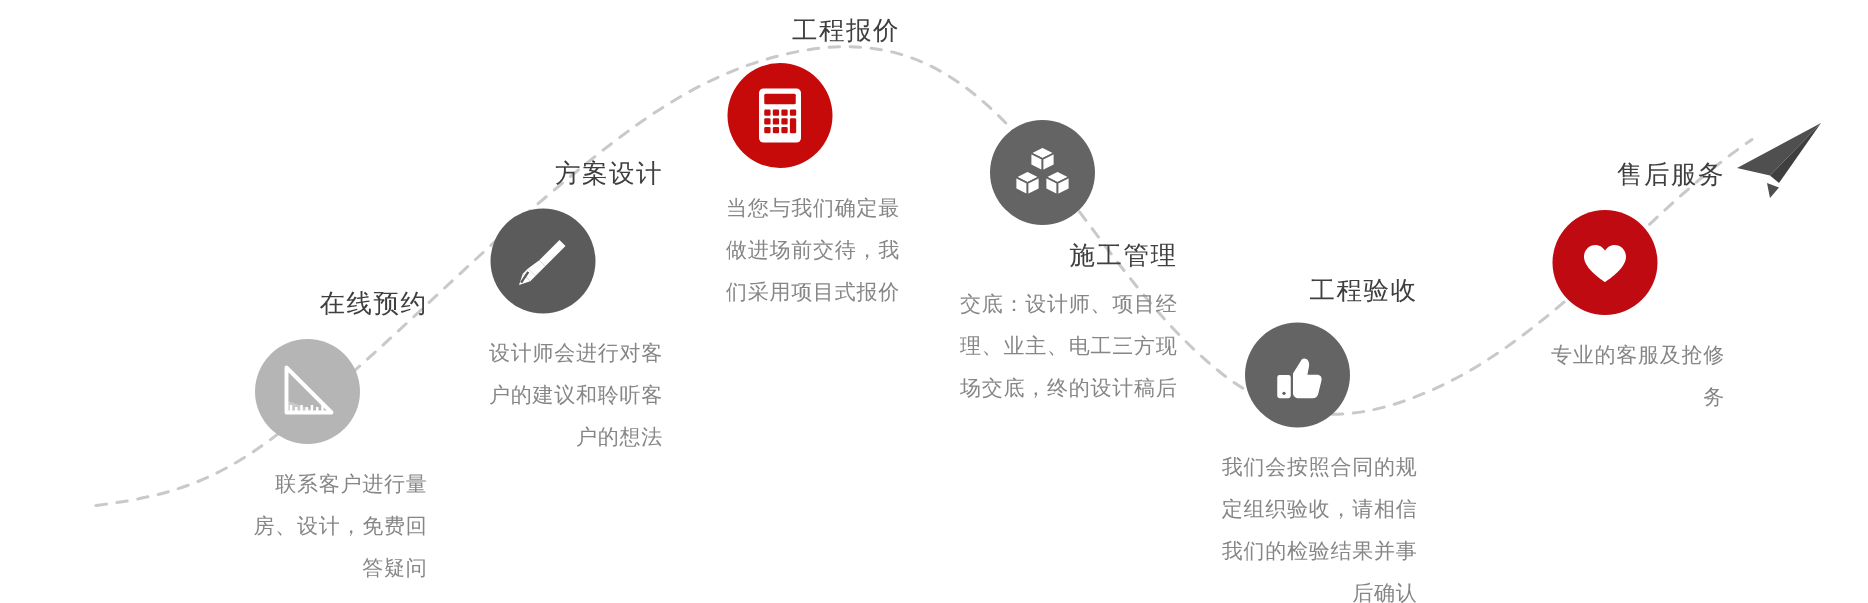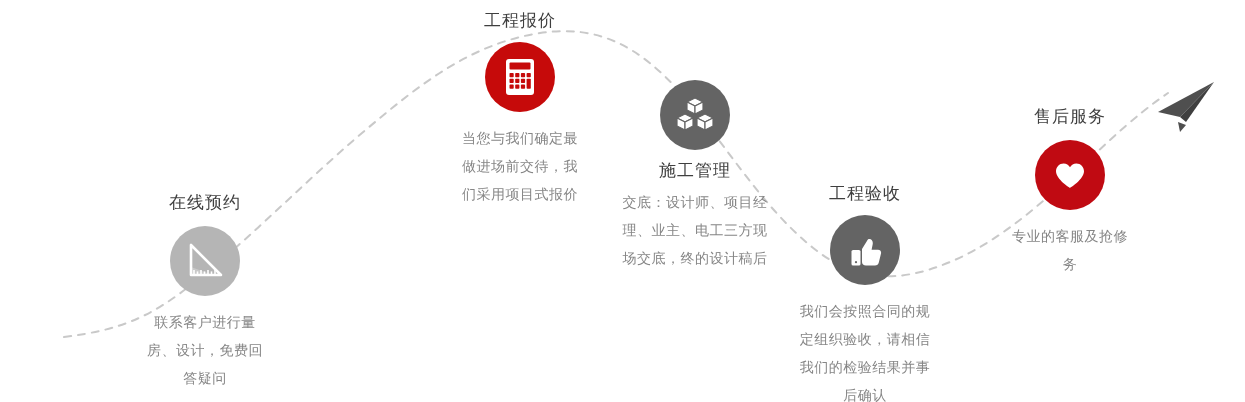--- a/index.html
+++ b/index.html
@@ -21,21 +21,21 @@
     position: absolute;
     left: 0;
     top: 0;
     width: 1245px;
     height: 402px;
     pointer-events: none;
   }
   .step {
     position: absolute;
     width: 160px;
-    text-align: center;
+    text-align: right;
   }
   .step-icon {
     width: 70px;
     height: 70px;
     border-radius: 50%;
     margin: 0 auto;
     display: flex;
     align-items: center;
     justify-content: center;
   }
@@ -102,20 +102,39 @@
       </svg>
     </div>
     <div class="gap-t12"></div>
     <div class="step-desc">
       <div>联系客户进行量</div>
       <div>房、设计，免费回</div>
       <div>答疑问</div>
     </div>
   </div>
 
+  <div class="step" style="left:282px; top:105px;">
+    <div class="step-title">方案设计</div>
+    <div class="gap-t12"></div>
+    <div class="step-icon icon-gray">
+      <svg width="42" height="42" viewBox="0 0 42 42">
+        <path d="M32 7 L36 11 L22.5 24.5 L18.5 20.5 Z" fill="#ffffff"></path>
+        <path d="M18.5 20.5 L22.5 24.5 L16 31 L11 26 Z" fill="#ffffff"></path>
+        <path d="M11 26 L16 31 L12.5 34.5 L7.5 29.5 Z" fill="#ffffff"></path>
+        <path d="M12.5 34.5 L7.5 29.5 L5 37 Z" fill="#ffffff"></path>
+        <line x1="11.2" y1="28.2" x2="6.4" y2="35.4" stroke="#5b5b5b" stroke-width="1.6"></line>
+      </svg>
+    </div>
+    <div class="gap-t12"></div>
+    <div class="step-desc">
+      <div>设计师会进行对客</div>
+      <div>户的建议和聆听客</div>
+      <div>户的想法</div>
+    </div>
+  </div>
 
   <div class="step" style="left:440px; top:10px;">
     <div class="step-title">工程报价</div>
     <div class="gap-t10"></div>
     <div class="step-icon icon-red">
       <svg width="40" height="44" viewBox="0 0 40 44">
         <rect x="6" y="4" width="28" height="36" rx="3" fill="#ffffff"></rect>
         <rect x="9.5" y="7.5" width="21" height="7" rx="1" fill="#c60a0a"></rect>
         <g fill="#c60a0a">
           <rect x="9.5" y="18" width="4.2" height="4.2" rx="0.8"></rect>

